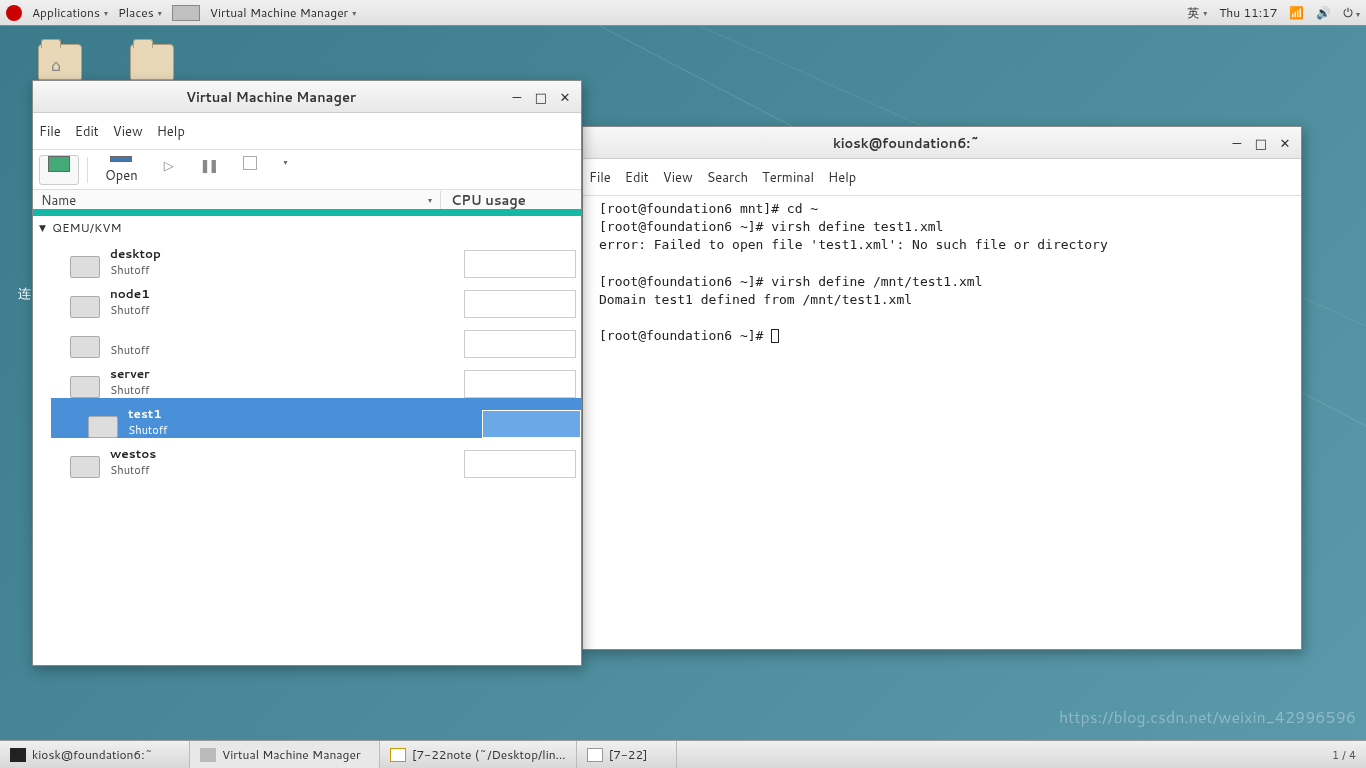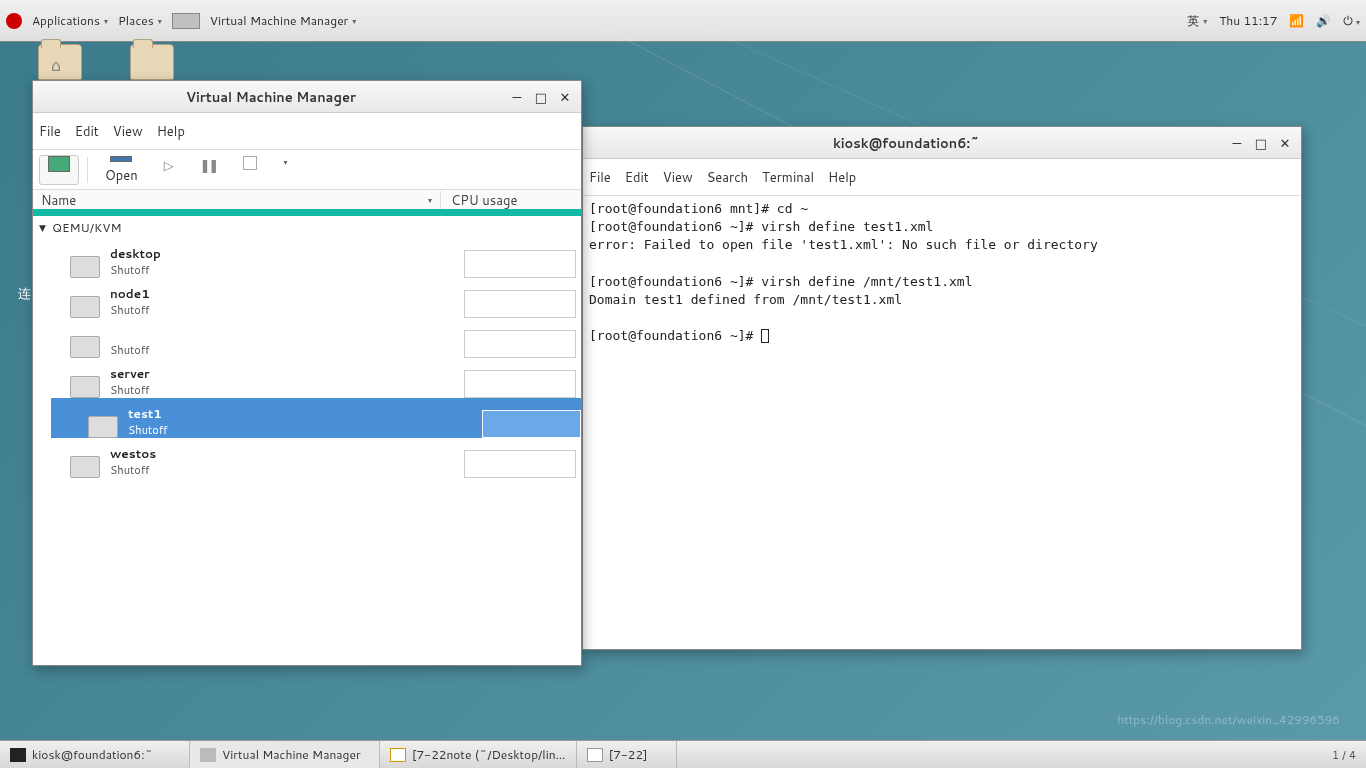--- a/index.html
+++ b/index.html
@@ -1,32 +1,32 @@
 <!DOCTYPE html>
 <html><head>
 <meta charset="utf-8">
 <style>
 * { margin: 0; padding: 0; box-sizing: border-box; font-family: "Cantarell", "DejaVu Sans", sans-serif; }
 body { width: 1366px; height: 768px; background: linear-gradient(135deg, #3a7a8a 0%, #4a8a9a 50%, #5a9aaa 100%); position: relative; overflow: hidden; }
 
 
-.top-panel { height: 42px; background: linear-gradient(#f0f0f0, #e0e0e0); border-bottom: 1px solid #888; display: flex; align-items: center; padding: 0 6px; font-size: 12px; color: #2e2e2e; }
+.top-panel { height: 26px; background: linear-gradient(#f0f0f0, #e0e0e0); border-bottom: 1px solid #888; display: flex; align-items: center; padding: 0 6px; font-size: 12px; color: #2e2e2e; }
 .top-panel .left { display: flex; align-items: center; gap: 10px; }
 .top-panel .right { margin-left: auto; display: flex; align-items: center; gap: 12px; }
 .panel-item { display: flex; align-items: center; gap: 4px; cursor: pointer; }
 .redhat-icon { width: 16px; height: 16px; background: #c00; border-radius: 50%; display: inline-block; }
 .vmm-small-icon { width: 28px; height: 16px; background: #c0c0c0; display: inline-block; border: 1px solid #888; }
 .tri-down { font-size: 8px; color: #666; }
 
 
 .desktop-icon { position: absolute; width: 48px; text-align: center; }
 .folder-icon { width: 44px; height: 36px; background: #e8d8b8; border: 1px solid #b0a080; border-radius: 4px 4px 2px 2px; position: relative; margin: 0 auto; }
 .folder-icon::before { content: ""; position: absolute; top: -6px; left: 2px; width: 18px; height: 8px; background: #e8d8b8; border: 1px solid #b0a080; border-bottom: none; border-radius: 3px 3px 0 0; }
 .home-glyph { position: absolute; top: 8px; left: 12px; font-size: 16px; color: #888; }
-.watermark-right { position: absolute; right: 26px; bottom: 40px; font-size: 12px; color: rgba(200,220,230,0.5); margin-top: 44px; }
+.watermark-right { position: absolute; right: 10px; bottom: 40px; font-size: 16px; color: rgba(200,220,230,0.5); margin-top: 44px; }
 
 
 .taskbar { position: absolute; bottom: 0; left: 0; right: 0; height: 28px; background: linear-gradient(#f0f0f0, #d8d8d8); border-top: 1px solid #999; display: flex; align-items: stretch; }
 .taskbar-item { display: flex; align-items: center; gap: 6px; padding: 0 10px; border-right: 1px solid #bbb; font-size: 12px; color: #333; cursor: pointer; min-width: 190px; }
 .taskbar-item.active { background: #e8e8e8; }
 .tb-icon { width: 16px; height: 14px; background: #666; display: inline-block; }
 .tb-icon.terminal { background: #222; }
 .tb-icon.vmm { background: #bbb; }
 .tb-icon.pic { background: #fff; border: 1px solid #999; }
 .tb-icon.ff { background: #f60; border-radius: 50%; }
@@ -45,36 +45,36 @@
 .vmm-win { left: 32px; top: 80px; width: 550px; height: 586px; }
 .vmm-toolbar { height: 40px; display: flex; align-items: center; padding: 0 6px; gap: 8px; border-bottom: 1px solid #ddd; }
 .tbtn { height: 30px; padding: 0 8px; display: flex; align-items: center; gap: 4px; border: 1px solid transparent; border-radius: 3px; cursor: pointer; font-size: 13px; color: #333; flex-direction: column; }
 .tbtn.boxed { border-color: #ccc; background: #f8f8f8; }
 .tbtn .mon-icon { width: 22px; height: 16px; background: #4a7; border: 1px solid #666; display: inline-block; }
 .tbtn .mon-icon.blue { background: #47a; }
 .tbtn .play { font-size: 13px; color: #888; }
 .tbtn .pause { font-size: 13px; color: #888; letter-spacing: -2px; }
 .vmm-headers { height: 26px; display: flex; align-items: center; border-bottom: 7px solid #14b8a6; background: #fafafa; font-size: 13px; color: #444; }
 .vmm-headers .col-name { flex: 0 0 408px; padding-left: 8px; display: flex; align-items: center; justify-content: space-between; border-right: 1px solid #ddd; padding-right: 8px; }
-.vmm-headers .col-cpu { padding-left: 10px; }
+.vmm-headers .col-cpu { padding-left: 10px; font-weight: bold; }
 .vmm-group { height: 22px; display: flex; align-items: center; padding-left: 6px; font-size: 12px; color: #333; }
 .vmm-group .tri { font-size: 9px; margin-right: 6px; }
 .vm-row { height: 40px; display: flex; align-items: flex-end; padding-left: 37px; cursor: pointer; }
 .vm-row .vm-icon { width: 30px; height: 22px; background: #ddd; border: 1px solid #aaa; border-radius: 2px; margin-right: 10px; flex-shrink: 0; }
 .vm-row .vm-text { flex: 0 0 346px; }
 .vm-row .vm-name { font-size: 12px; font-weight: bold; color: #222; }
 .vm-row .vm-state { font-size: 11px; color: #555; }
 .vm-row .cpu-box { width: 112px; height: 28px; border: 1px solid #ccc; background: #fff; margin-left: 8px; }
 .vm-row.selected { background: #4a90d9; color: #fff; margin-left: 18px; }
 .vm-row.selected .vm-name, .vm-row.selected .vm-state { color: #fff; }
 .vm-row.selected .cpu-box { border-color: #fff; background: #6aa8e8; }
 
 
 .term-win { left: 582px; top: 126px; width: 720px; height: 524px; }
-.term-body { padding: 4px 6px; font-family: "DejaVu Sans Mono", monospace; font-size: 13px; color: #222; white-space: pre; line-height: 1.4; }
+.term-body { padding: 4px 16px; font-family: "DejaVu Sans Mono", monospace; font-size: 13px; color: #222; white-space: pre; line-height: 1.4; }
 .cursor-box { display: inline-block; width: 8px; height: 14px; border: 1px solid #222; vertical-align: text-bottom; }
 
 
 .bg-deco { position: absolute; inset: 26px 0 28px 0; pointer-events: none; }
 .bg-deco svg { width: 100%; height: 100%; }
 </style>
 </head>
 <body>
 
 <div class="top-panel">

